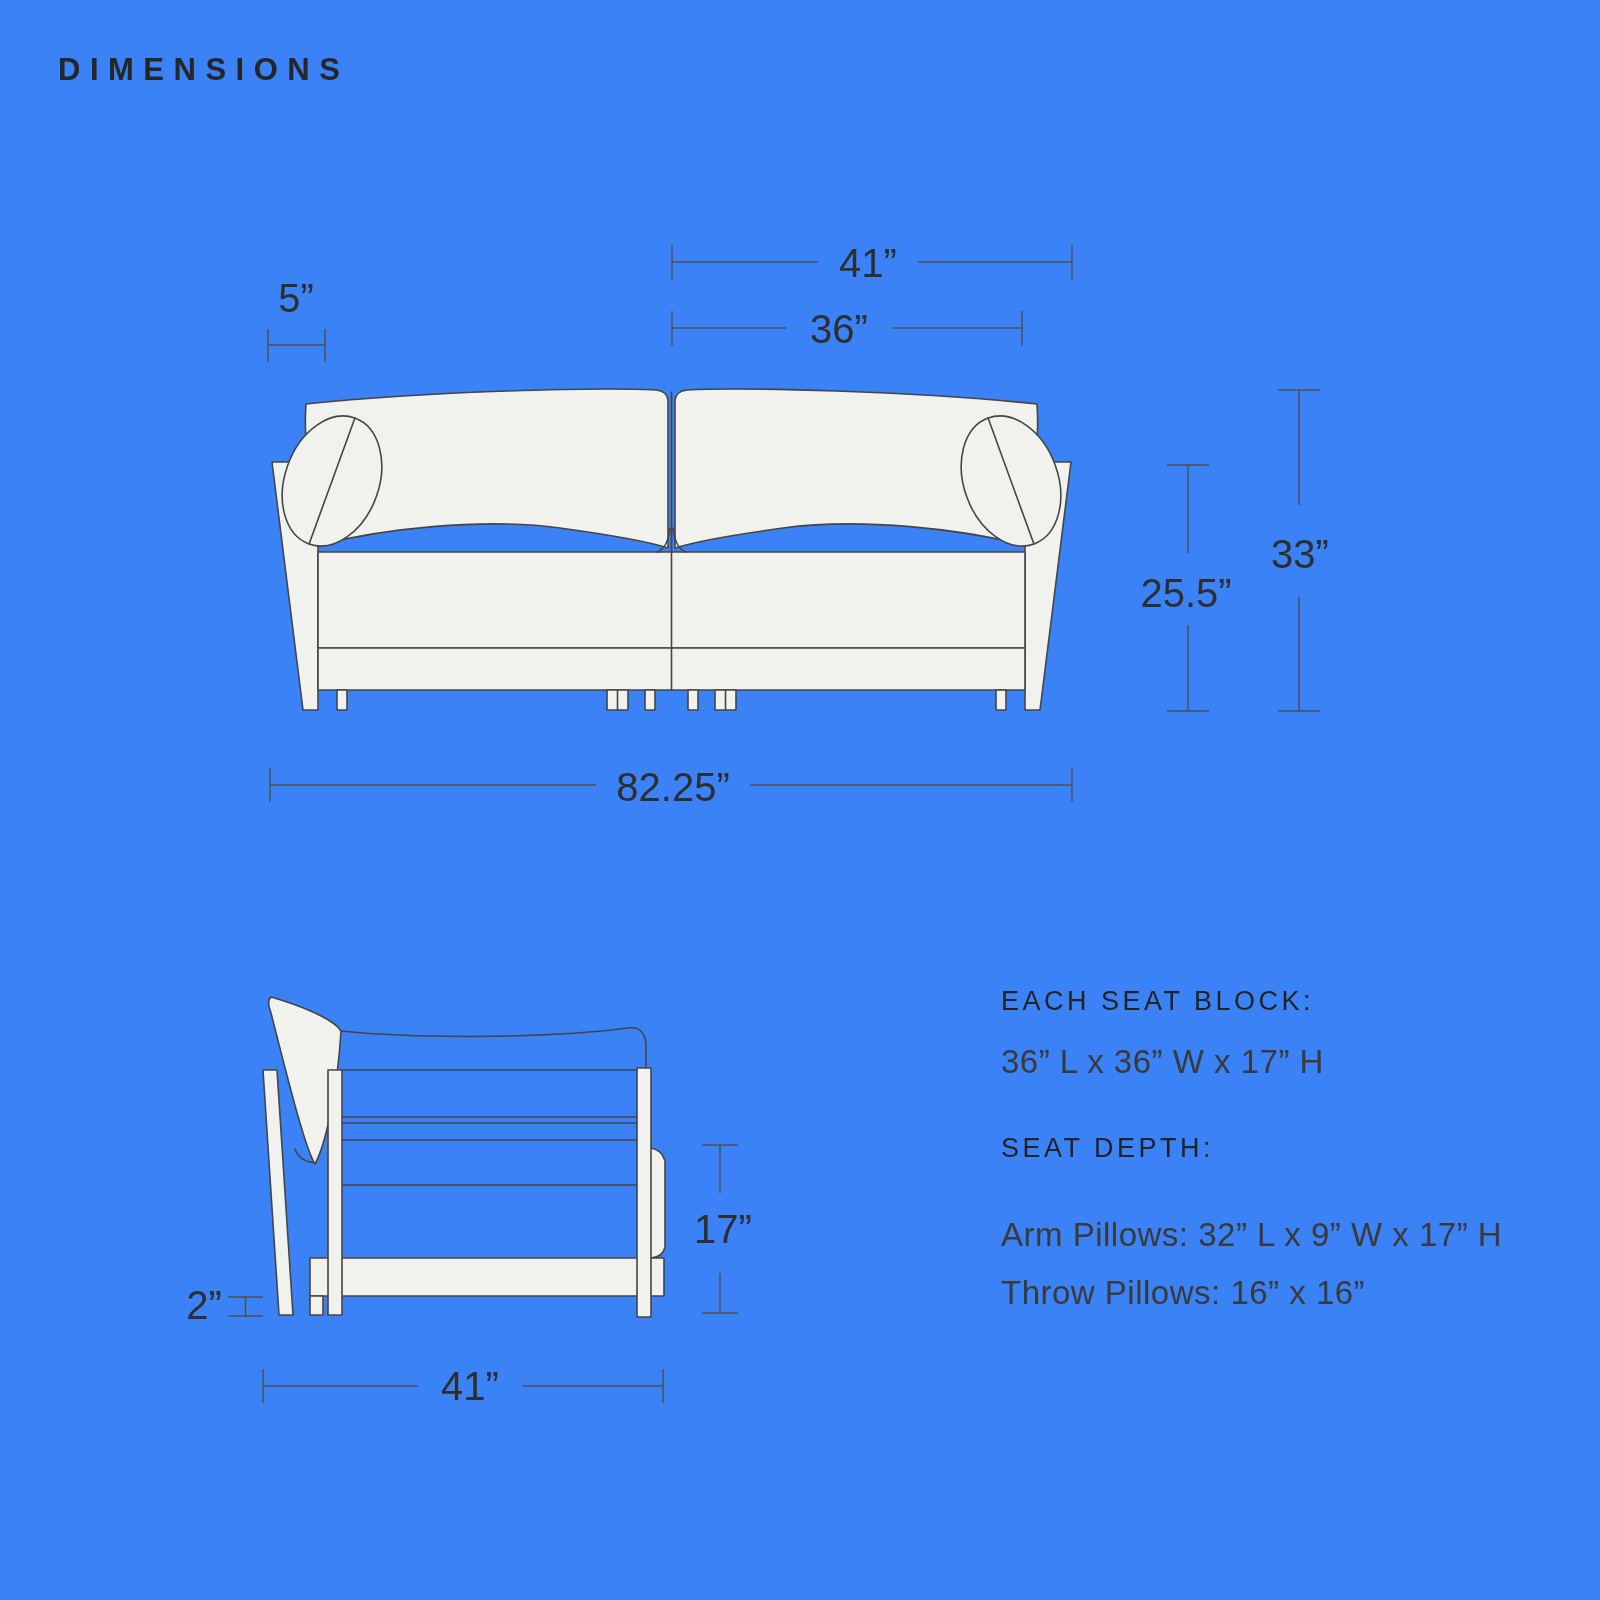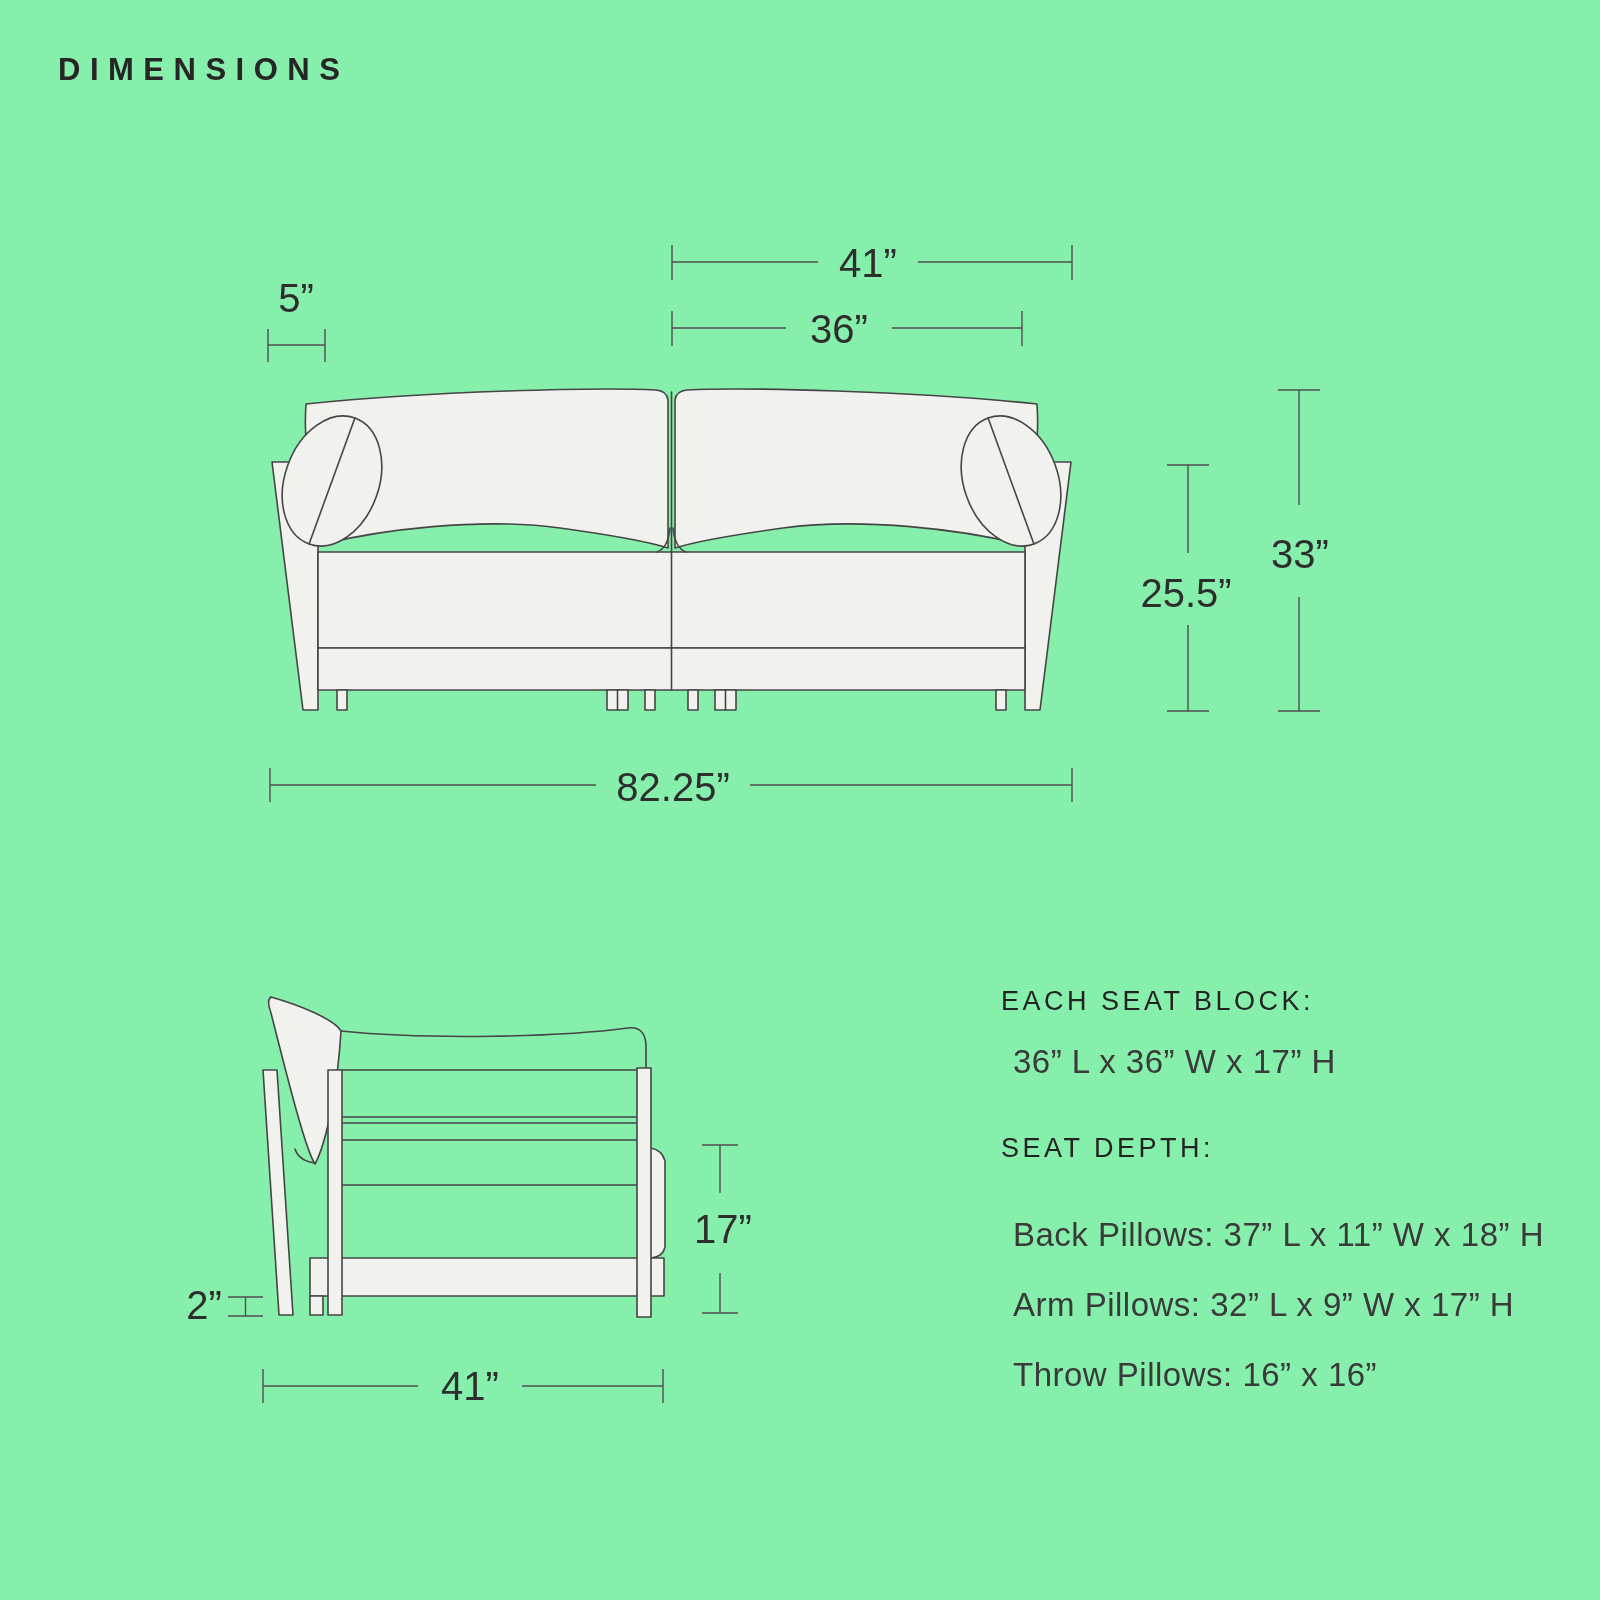--- a/index.html
+++ b/index.html
@@ -1,21 +1,21 @@
 <!DOCTYPE html>
 <html><head>
 <meta charset="utf-8">
 <style>
   html, body { margin: 0; padding: 0; }
   body { background: #f1f1ee; }
   .canvas {
     position: relative;
     width: 1600px;
     height: 1600px;
-    background: #86efac;
+    background: #3b82f6;
     font-family: "Liberation Sans", sans-serif;
     color: #2b2b2b;
     overflow: hidden;
   }
   .page-title {
     position: absolute;
     left: 58px;
     top: 52px;
     font-size: 31px;
     font-weight: bold;
@@ -46,21 +46,21 @@
     letter-spacing: 3.5px;
     color: #232323;
     margin: 0 0 16px 0;
   }
   .spec-line {
     font-size: 33px;
     font-weight: normal;
     color: #3a3a3a;
     letter-spacing: 0.5px;
     line-height: 58px;
-    margin: 12px;
+    margin: 0;
   }
 </style>
 </head>
 <body>
 
 <div class="canvas">
 
   <div class="page-title">DIMENSIONS</div>
 
   <svg class="diagram-svg" viewBox="0 0 1600 1600" xmlns="http://www.w3.org/2000/svg">
@@ -210,19 +210,18 @@
 
   <div class="specs">
     <div class="spec-section">
       <p class="spec-heading">EACH SEAT BLOCK:</p>
       <p class="spec-line">36” L x 36” W x 17” H</p>
     </div>
     <div class="spec-section">
       <p class="spec-heading">SEAT DEPTH:</p>
     </div>
     <div class="spec-section">
-      <p class="spec-line">Back Pillows: 37” L x 11” W x 18” H</p>
       <p class="spec-line">Arm Pillows: 32” L x 9” W x 17” H</p>
       <p class="spec-line">Throw Pillows: 16” x 16”</p>
     </div>
   </div>
 
 </div>
 
 </body></html>

